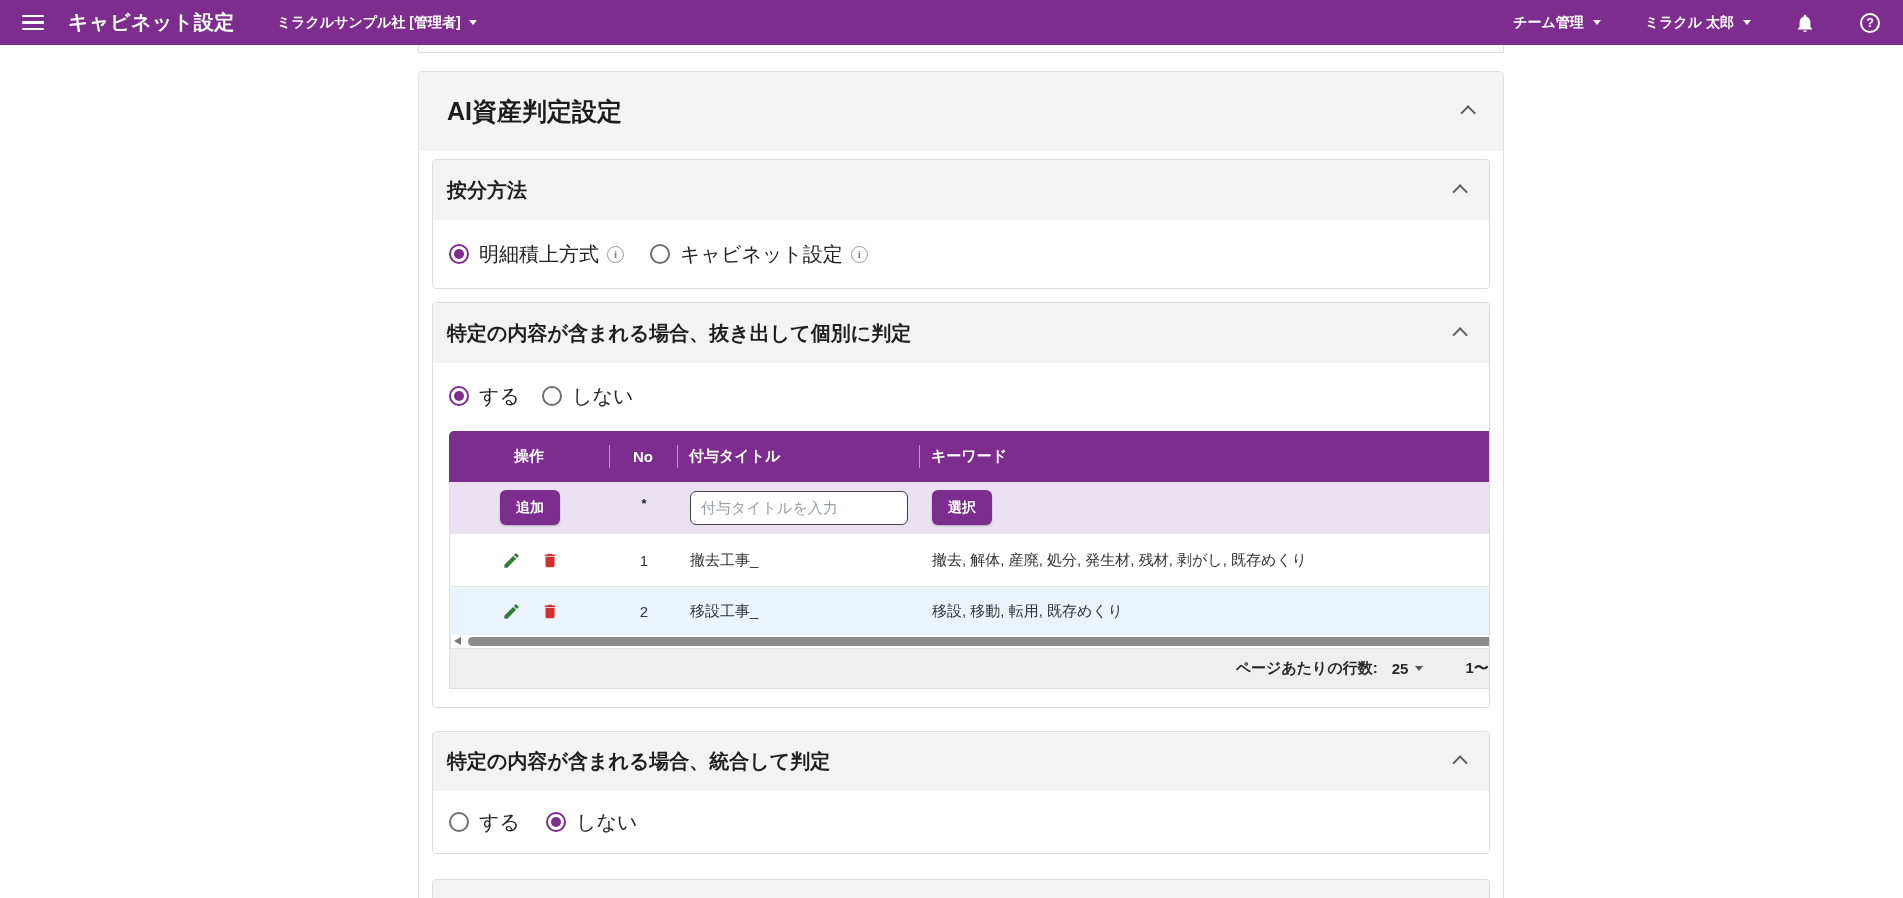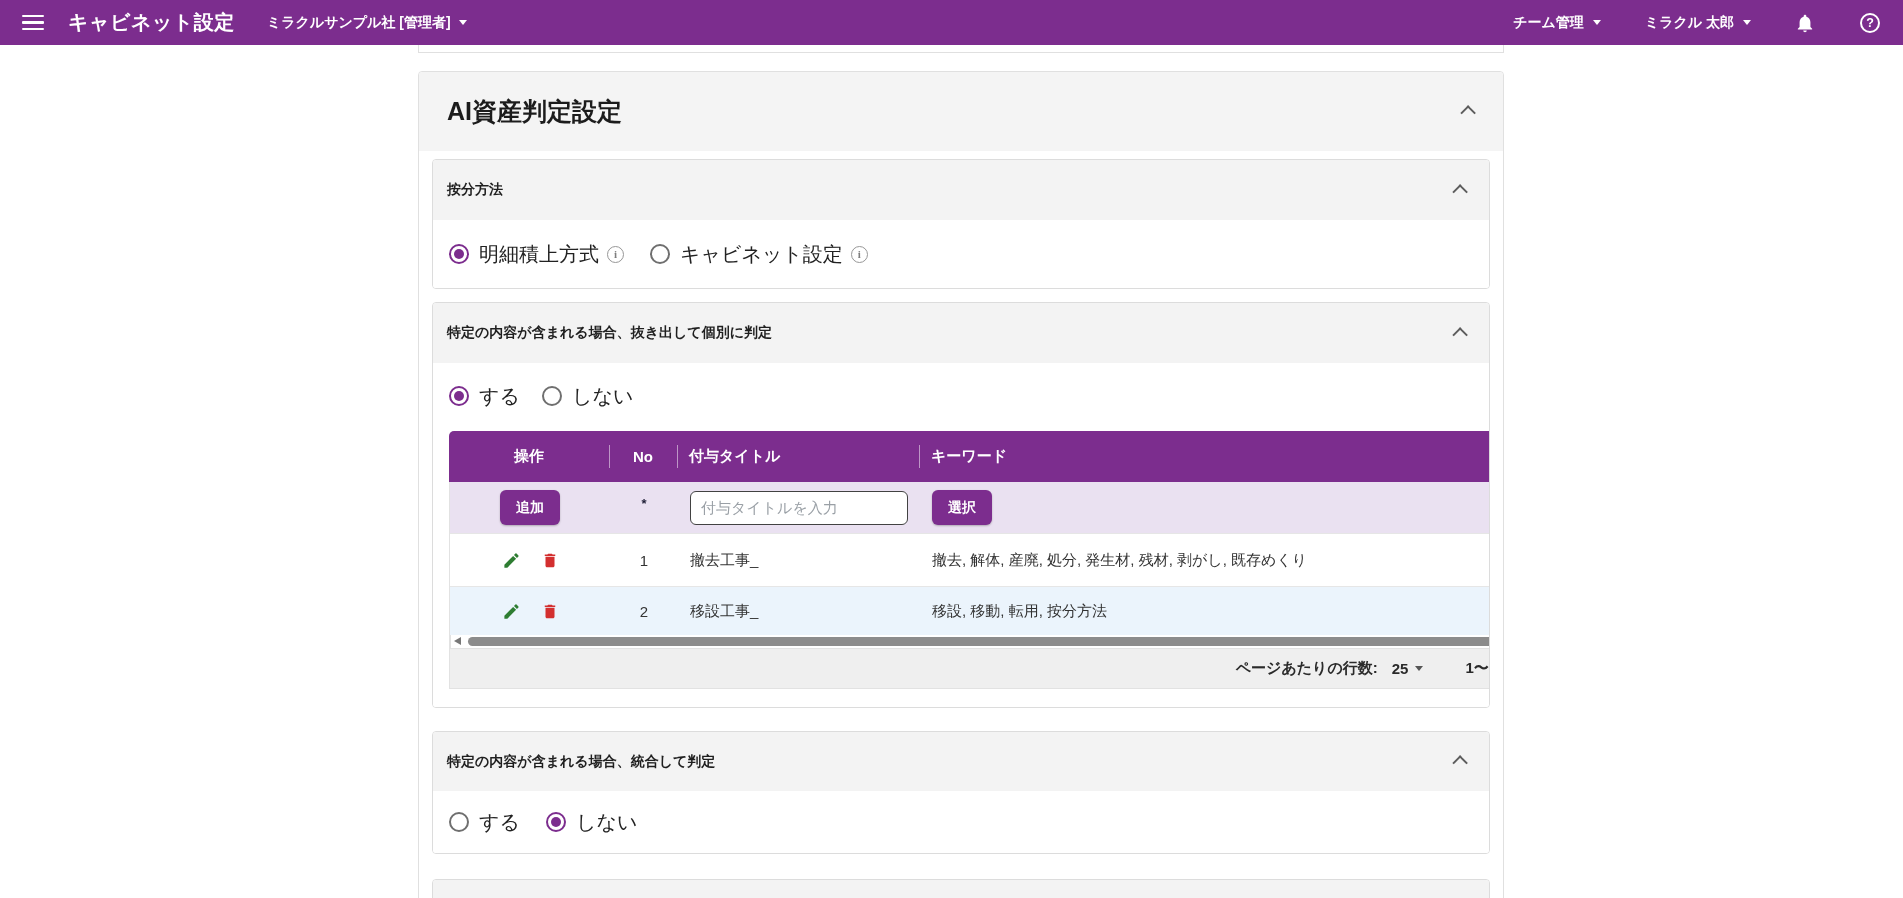--- a/index.html
+++ b/index.html
@@ -3,39 +3,39 @@
 <meta charset="utf-8">
 <style>
   html,body{margin:0;padding:0;width:1903px;height:898px;overflow:hidden;background:#fff;
     font-family:"Liberation Sans","DejaVu Sans",sans-serif;color:#212121;}
   
   .topbar{height:45px;background:#7c2d8e;display:flex;align-items:center;padding:4px 22px;box-sizing:border-box;color:#fff;}
   .hamb{width:22px;display:flex;flex-direction:column;gap:4px;cursor:pointer;}
   .hamb span{display:block;height:2.5px;background:#fff;border-radius:1px;}
   .app-title{font-size:20px;font-weight:700;margin-left:24px;letter-spacing:.5px;}
   .menu-item{display:flex;align-items:center;gap:9px;font-size:14px;font-weight:600;cursor:pointer;}
-  .company{margin-left:32px;gap:8px;}
+  .company{margin-left:42px;gap:8px;}
   .spacer{flex:1;}
   .right-group{display:flex;align-items:center;gap:44px;}
   .caret-down{width:0;height:0;border-left:4.5px solid transparent;border-right:4.5px solid transparent;border-top:5.5px solid #fff;}
   .icon-btn{display:flex;align-items:center;justify-content:center;cursor:pointer;}
   
   .prev-card{margin-left:418px;width:1086px;height:8px;box-sizing:border-box;background:#fff;
     border-left:1px solid #e0e0e0;border-right:1px solid #e0e0e0;border-bottom:1px solid #e0e0e0;}
   
   .card{margin:18px 0 0 418px;width:1086px;box-sizing:border-box;background:#fff;
     border:1px solid #e0e0e0;border-radius:4px 4px 0 0;}
   .card-header{height:79px;background:#f4f4f4;border-radius:4px 4px 0 0;display:flex;align-items:center;
     padding:0 28px;box-sizing:border-box;}
   .card-header h1{flex:1;margin:0;font-size:25px;font-weight:700;color:#1c1c1c;}
   .card-body{padding:8px 13px 0 13px;}
   
   .panel{border:1px solid #dcdcdc;border-radius:4px;background:#fff;overflow:hidden;}
   .panel-header{height:60px;background:#f3f3f3;display:flex;align-items:center;padding:0 22px 0 14px;box-sizing:border-box;}
-  .panel-header .ptitle{flex:1;font-size:14px;font-weight:700;color:#1f1f1f;}
+  .panel-header .ptitle{flex:1;font-size:20px;font-weight:700;color:#1f1f1f;}
   .chev-up{width:9px;height:9px;border-left:2px solid #5c5c5c;border-top:2px solid #5c5c5c;
     transform:rotate(45deg) translateY(2px);cursor:pointer;flex:none;}
   .p1{margin-bottom:13px;}
   .p2{margin-bottom:23px;}
   .p3{margin-bottom:25px;}
   .p3 .panel-header{height:59px;}
   .panel-radio-body{height:68px;display:flex;align-items:center;padding:0 16px;gap:26px;background:#fff;}
   .p3-body{height:62px;}
   
   .radio-opt{display:flex;align-items:center;gap:10px;font-size:20px;color:#222;cursor:pointer;}
@@ -231,21 +231,21 @@
                   </svg>
                 </button>
                 <button class="icon-link">
                   <svg width="18" height="19" viewBox="0 0 24 24">
                     <path fill="#d32f2f" d="M6 19c0 1.1.9 2 2 2h8c1.1 0 2-.9 2-2V7H6v12zM19 4h-3.5l-1-1h-5l-1 1H5v2h14V4z"></path>
                   </svg>
                 </button>
               </div>
               <div class="cell center">2</div>
               <div class="cell left">移設工事_</div>
-              <div class="cell left">移設, 移動, 転用, 按分方法</div>
+              <div class="cell left">移設, 移動, 転用, 既存めくり</div>
             </div>
 
             <div class="hscroll">
               <span class="sb-arrow l"></span>
               <span class="sb-thumb"></span>
               <span class="sb-arrow r"></span>
             </div>
           </div>
 
           <div class="pagination">

